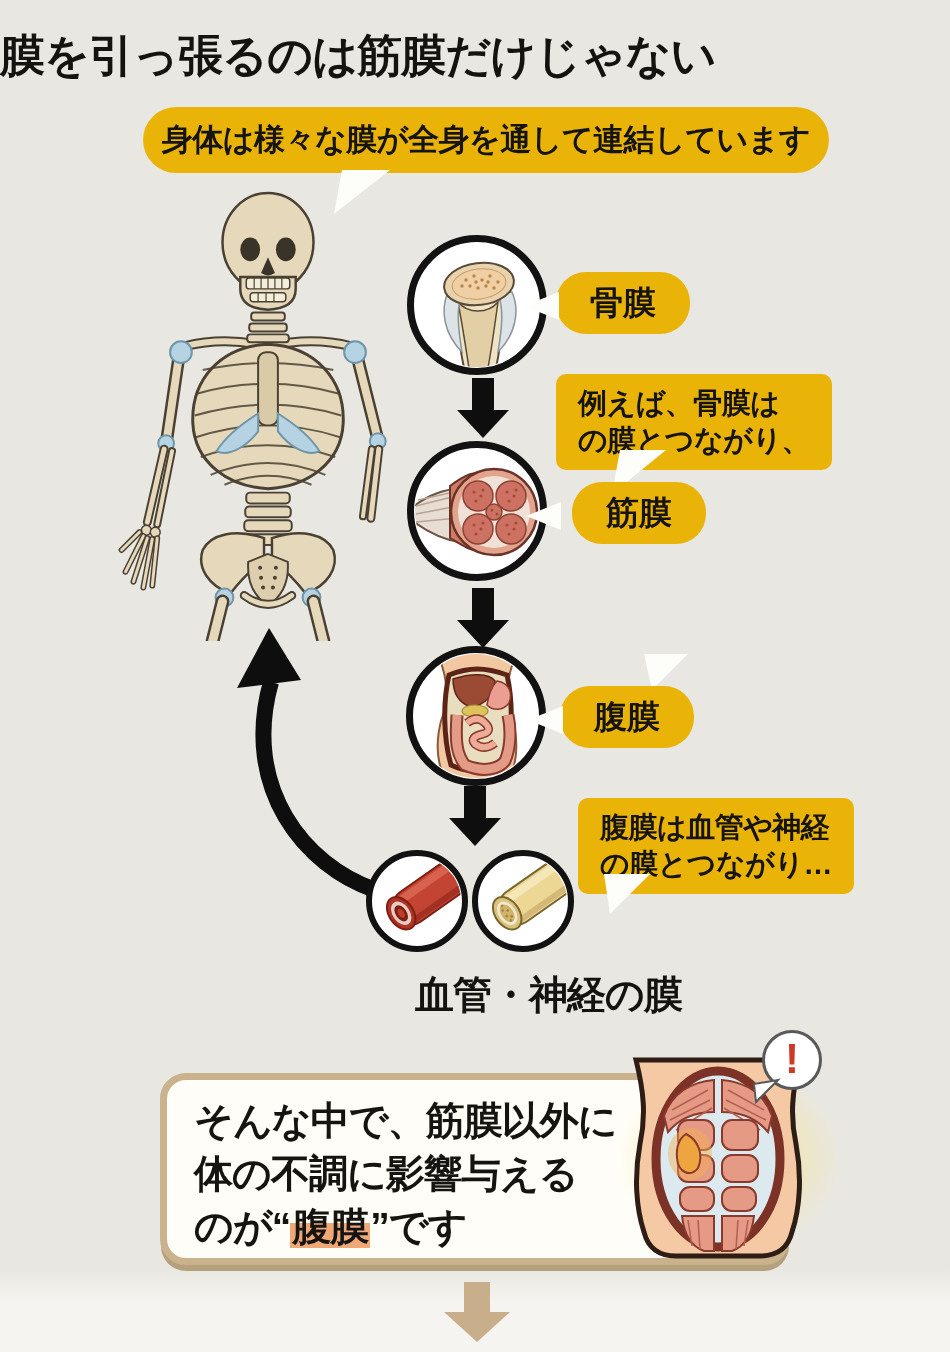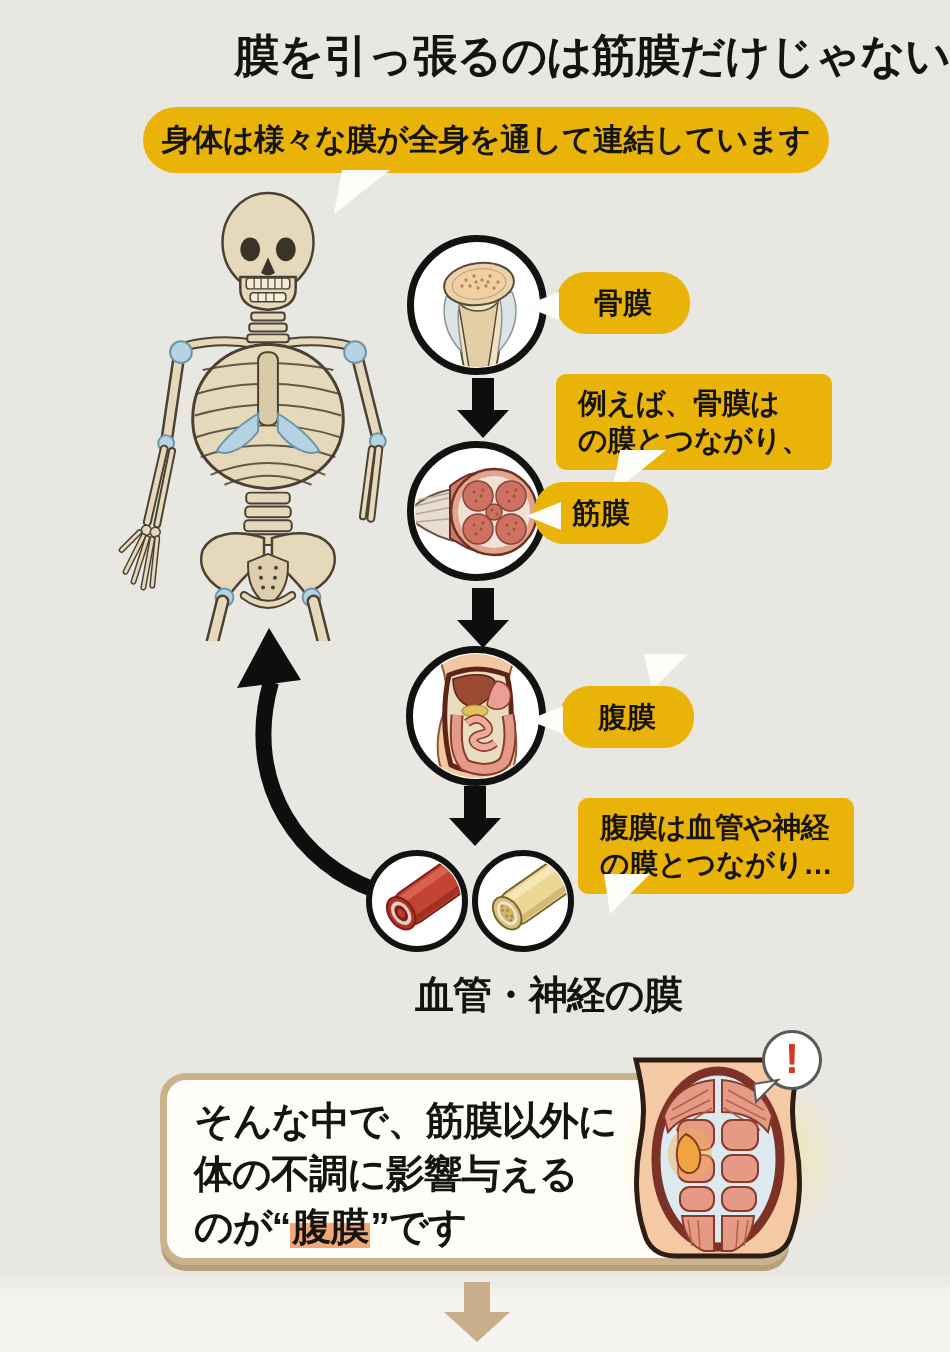--- a/index.html
+++ b/index.html
@@ -1,27 +1,27 @@
 <!DOCTYPE html>
 <html><head>
 <meta charset="utf-8">
 <style>
   html,body{margin:0;padding:0;}
   body{font-family:"Liberation Sans","DejaVu Sans",sans-serif;}
   .page{position:relative;width:950px;height:1352px;background:#e9e7e1;overflow:hidden;}
   .bottom-band{position:absolute;left:0;top:1270px;width:950px;height:82px;
     background:linear-gradient(#e9e7e1,#f5f4f0 40%);}
-  .title{position:absolute;left:0;top:26px;width:950px;text-align:right;
+  .title{position:absolute;left:0;top:26px;width:950px;text-align:left;
     font-size:45px;font-weight:900;color:#151310;letter-spacing:-1px;}
   .bubble{position:absolute;background:#eab308;border-radius:30px;color:#161410;font-weight:900;}
   .intro-bubble{left:143px;top:107px;width:686px;height:66px;border-radius:34px;
     font-size:31px;text-align:center;line-height:66px;letter-spacing:-0.5px;}
   .tail{position:absolute;}
   
-  .label-bubble{width:134px;height:62px;font-size:29px;text-align:center;line-height:62px;}
+  .label-bubble{width:134px;height:62px;font-size:33px;text-align:center;line-height:62px;}
   
   .callout{font-size:29px;line-height:37px;padding:11px 22px;border-radius:10px;letter-spacing:-0.5px;}
   
   .node-circle{position:absolute;width:140px;height:140px;border-radius:50%;
     background:#ffffff;border:7px solid #121212;box-sizing:border-box;overflow:hidden;}
   .node-circle svg{display:block;width:126px;height:126px;}
   .small-circle{width:102px;height:102px;border-width:6px;}
   .small-circle svg{width:90px;height:90px;}
   
   .barrow{position:absolute;width:66px;}
@@ -240,21 +240,21 @@
           <circle cx="93" cy="77" r="1.5"></circle>
             <circle cx="100" cy="81" r="1.5"></circle>
             <circle cx="95" cy="86" r="1.5"></circle>
             <circle cx="102" cy="75" r="1.5"></circle>
           <circle cx="78" cy="62" r="1.5"></circle>
             <circle cx="83" cy="66" r="1.5"></circle>
         </g>
       </g>
     </svg>
   </div>
-  <div class="bubble label-bubble" style="left:534px;top:482px">
+  <div class="bubble label-bubble" style="left:572px;top:482px">
     <span>筋膜</span>
   </div>
   <svg class="tail" style="left:526px;top:500px" width="36" height="32">
     <polygon points="0,16 35,2 35,30" fill="#fdfdfa"></polygon>
   </svg>
 
   <div class="barrow" style="left:450px;top:588px">
     <div class="shaft"></div>
       <div class="head"></div>
   </div>

